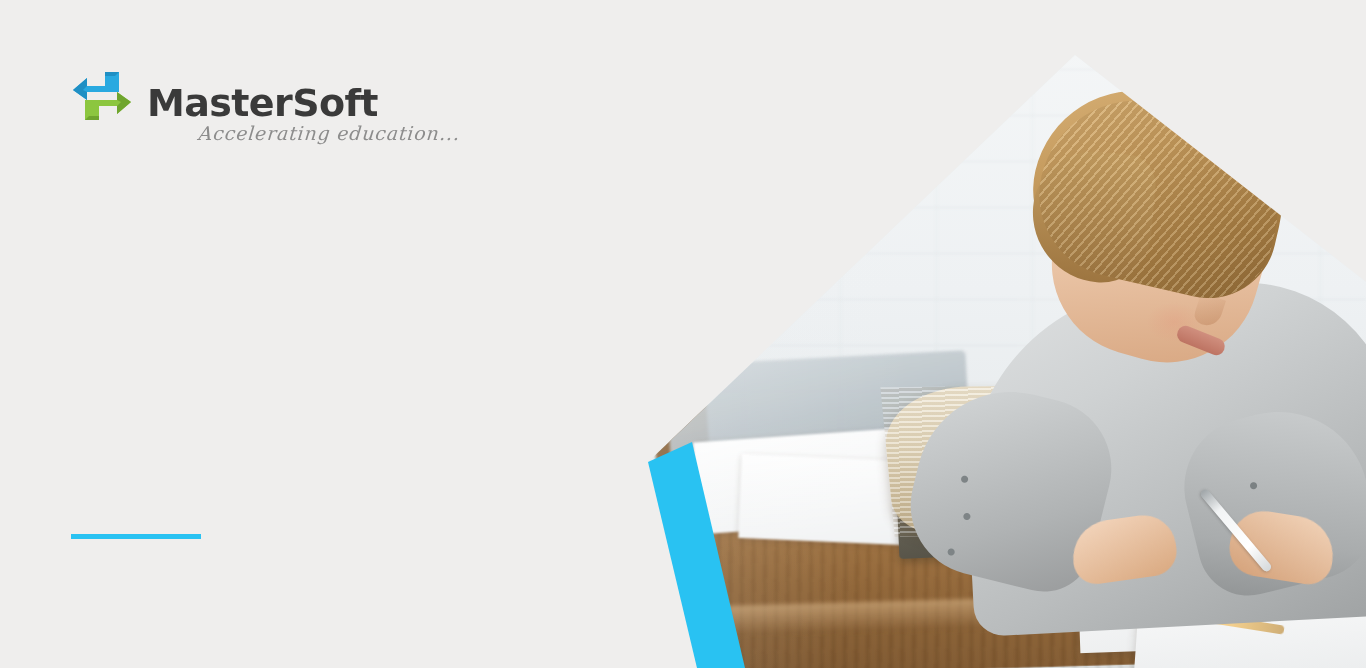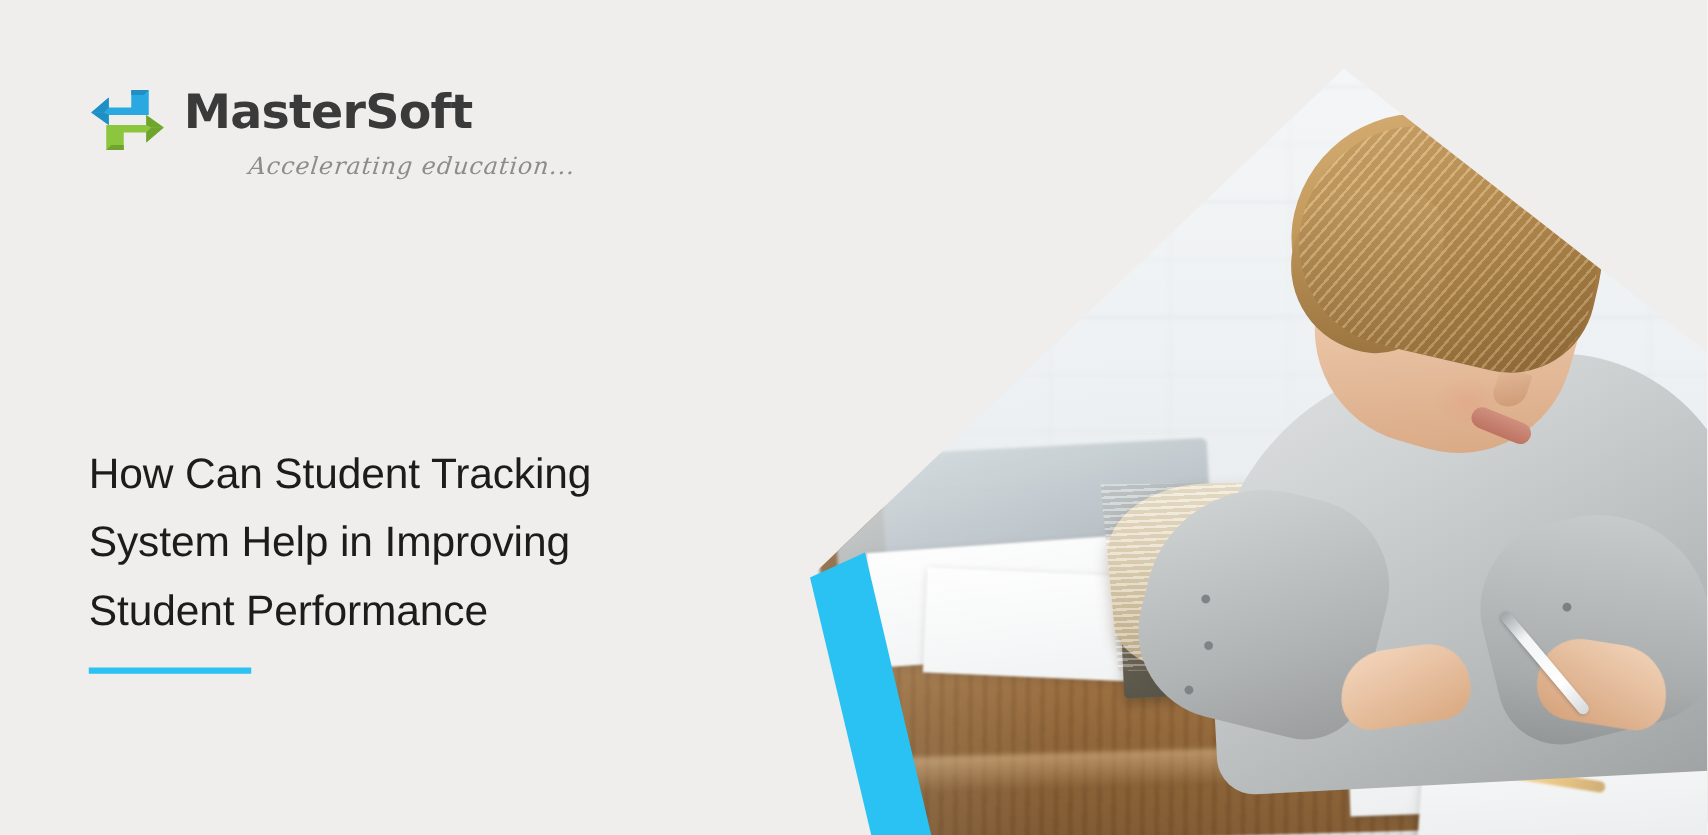--- a/index.html
+++ b/index.html
@@ -22,21 +22,21 @@
   
   .logo-block {
     position: absolute;
     left: 71px;
     top: 70px;
     width: 350px;
     height: 90px;
   }
   .logo-row {
     display: flex;
-    align-items: flex-start;
+    align-items: flex-end;
     gap: 14px;
   }
   .logo-mark {
     width: 62px;
     height: 52px;
     flex: 0 0 auto;
     display: block;
   }
   .logo-word {
     font-family: "DejaVu Sans", sans-serif;
@@ -552,21 +552,16 @@
         <polygon points="60,32 46,44 46,36 28,36 28,50 14,50 14,30 46,30 46,22" fill="#8cc63f"></polygon>
         <polygon points="60,32 46,44 46,36 50,32" fill="#6fa52e"></polygon>
         <polygon points="28,50 14,50 18,46 28,46" fill="#6fa52e"></polygon>
         <polygon points="46,30 46,22 60,32 50,32" fill="#6fa52e"></polygon>
       </svg>
       <span class="logo-word">MasterSoft</span>
     </div>
     <span class="logo-tagline">Accelerating education...</span>
   </div>
 
-  <h1 class="headline">
-    <span class="line">How Can Student Tracking</span>
-    <span class="line">System Help in Improving</span>
-    <span class="line">Student Performance</span>
-  </h1>
 
   <div class="accent-rule"></div>
 
 </div>
 
 </body></html>

